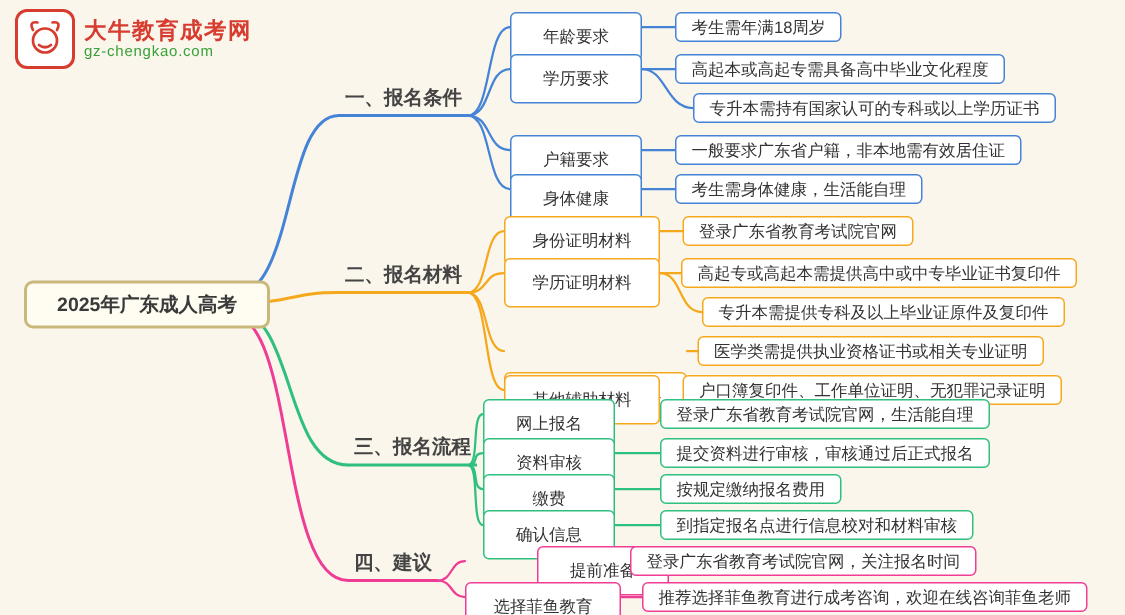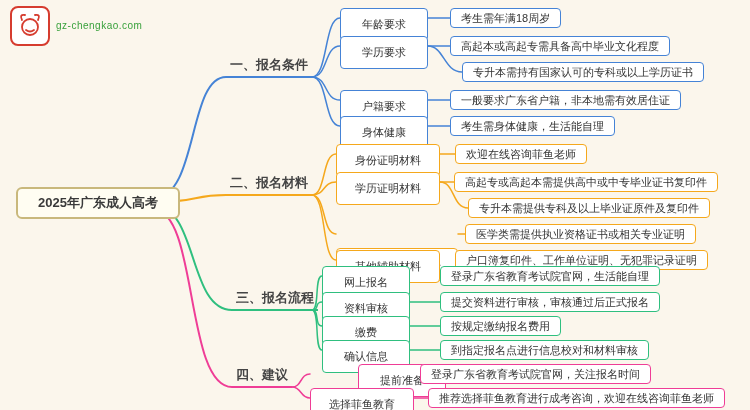--- a/index.html
+++ b/index.html
@@ -105,20 +105,21 @@
   <div class="logo">
     <div class="logo-icon">
       <svg width="30" height="30" viewBox="0 0 30 30" fill="none" stroke="#d63c2f" stroke-width="1.8" stroke-linecap="round">
         <path d="M7,9 Q4,3 10,4"></path>
         <path d="M23,9 Q26,3 20,4"></path>
         <circle cx="15" cy="16" r="8"></circle>
         <path d="M11,19 Q15,22 19,19"></path>
       </svg>
     </div>
     <div class="logo-text">
+      <span class="logo-name" style="color: rgb(214, 60, 47);">大牛教育成考网</span>
       <span class="logo-url" style="color: rgb(57, 161, 60);">gz-chengkao.com</span>
     </div>
   </div>
 
   <div class="root-node" style="border-color: rgb(201, 184, 124);">2025年广东成人高考</div>
 
   <div class="branch" style="--c: #4583d6;">
     <div class="branch-label" style="left:226px;top:58px;">一、报名条件</div>
     <div class="nlabel" style="left:340px;top:8px;width:88px;">年龄要求</div>
     <div class="ncontent" style="left:450px;top:8px;">考生需年满18周岁</div>
@@ -127,21 +128,21 @@
     <div class="ncontent" style="left:462px;top:62px;">专升本需持有国家认可的专科或以上学历证书</div>
     <div class="nlabel" style="left:340px;top:90px;width:88px;">户籍要求</div>
     <div class="ncontent" style="left:450px;top:90px;">一般要求广东省户籍，非本地需有效居住证</div>
     <div class="nlabel" style="left:340px;top:116px;width:88px;">身体健康</div>
     <div class="ncontent" style="left:450px;top:116px;">考生需身体健康，生活能自理</div>
   </div>
 
   <div class="branch" style="--c: #f5a81c;">
     <div class="branch-label" style="left:226px;top:176px;">二、报名材料</div>
     <div class="nlabel" style="left:336px;top:144px;width:104px;">身份证明材料</div>
-    <div class="ncontent" style="left:455px;top:144px;">欢迎在线咨询菲鱼老师</div>
+    <div class="ncontent" style="left:455px;top:144px;">登录广东省教育考试院官网</div>
     <div class="nlabel" style="left:336px;top:172px;width:104px;">学历证明材料</div>
     <div class="ncontent" style="left:454px;top:172px;">高起专或高起本需提供高中或中专毕业证书复印件</div>
     <div class="ncontent" style="left:468px;top:198px;">专升本需提供专科及以上毕业证原件及复印件</div>
     <div class="nlabel" style="left:336px;top:224px;width:122px;margin-top:24px;">特殊专业附加材料</div>
     <div class="ncontent" style="left:465px;top:224px;">医学类需提供执业资格证书或相关专业证明</div>
     <div class="nlabel" style="left:336px;top:250px;width:104px;">其他辅助材料</div>
     <div class="ncontent" style="left:455px;top:250px;">户口簿复印件、工作单位证明、无犯罪记录证明</div>
   </div>
 
   <div class="branch" style="--c: #2fbf7f;">

